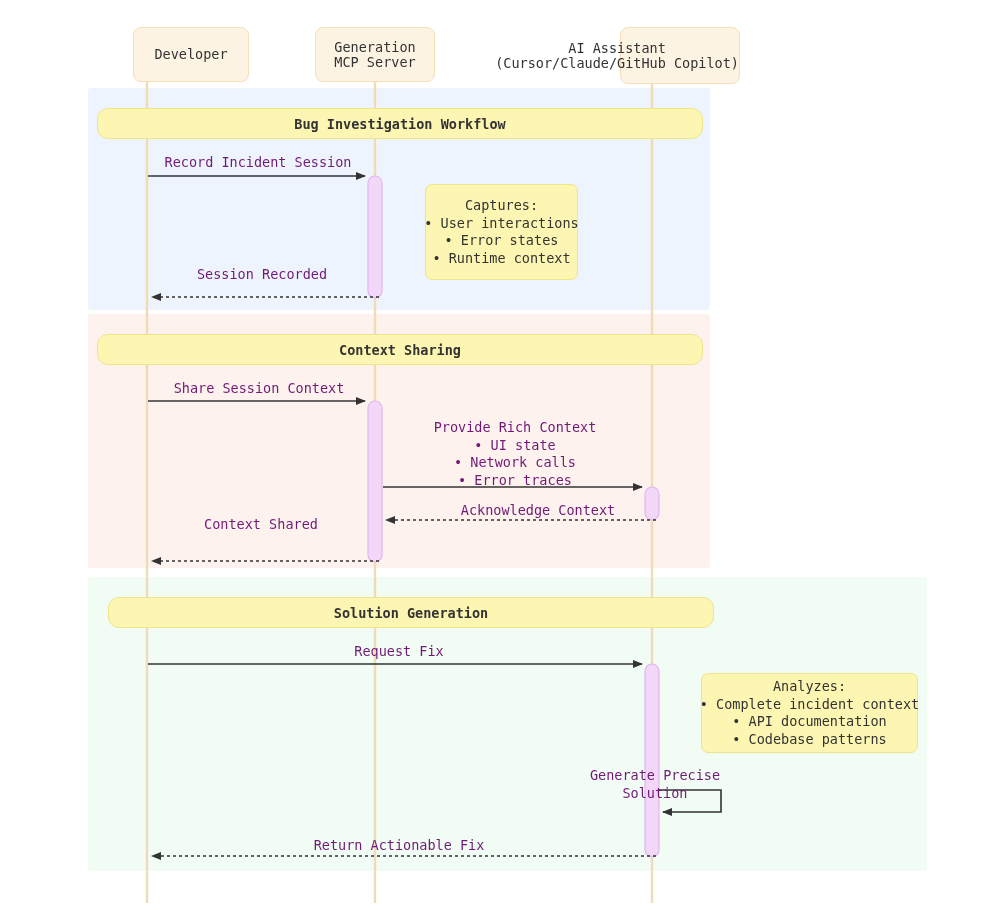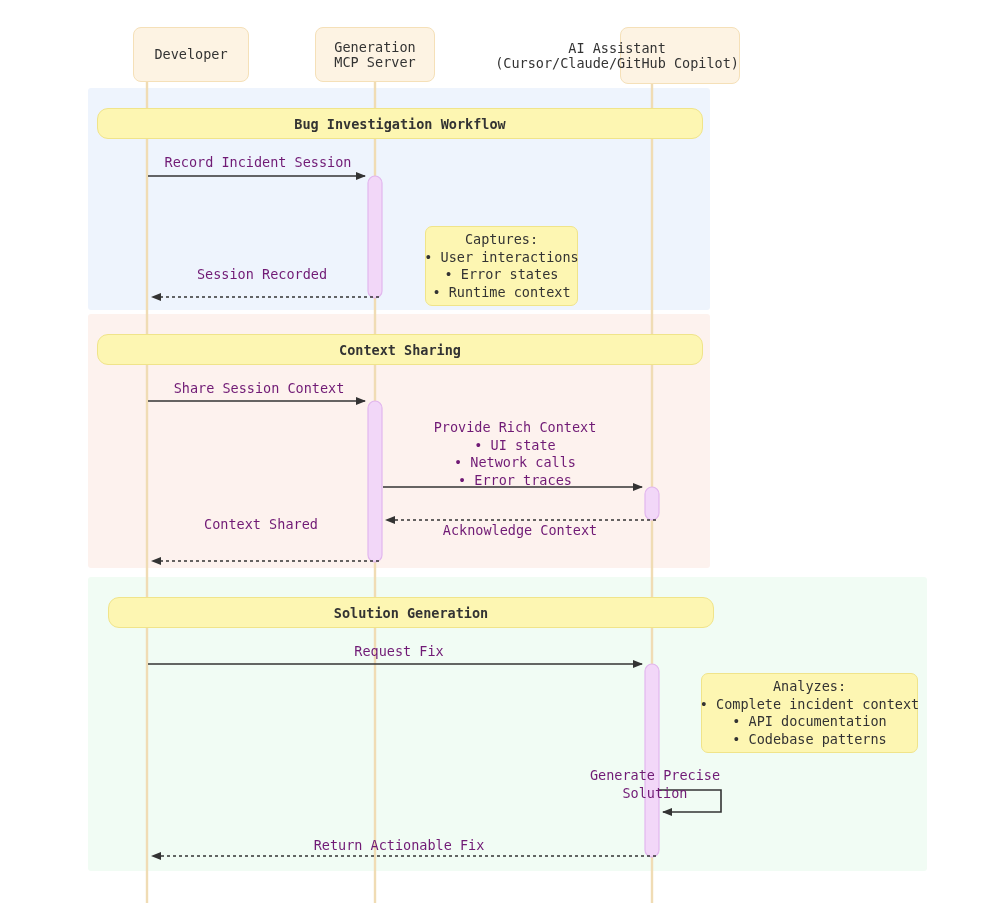--- a/index.html
+++ b/index.html
@@ -156,21 +156,21 @@
   </div>
 
   <div class="section-title" style="left:97px; top:334px; width:606px; height:31px;">
     <span>Context Sharing</span>
   </div>
 
   <div class="section-title" style="left:108px; top:597px; width:606px; height:31px;">
     <span>Solution Generation</span>
   </div>
 
-  <div class="note" style="left:425px; top:184px; width:153px; height:80px;margin-top:42px;">
+  <div class="note" style="left:425px; top:184px; width:153px; height:96px;">
     <div class="line">Captures:</div>
     <div class="line">• User interactions</div>
     <div class="line">• Error states</div>
     <div class="line">• Runtime context</div>
   </div>
 
   <div class="note" style="left:701px; top:673px; width:217px; height:80px;">
     <div class="line">Analyzes:</div>
     <div class="line">• Complete incident context</div>
     <div class="line">• API documentation</div>
@@ -189,21 +189,21 @@
     <div>Share Session Context</div>
   </div>
 
   <div class="msg-label" style="left:515px; top:419px;">
     <div>Provide Rich Context</div>
     <div>• UI state</div>
     <div>• Network calls</div>
     <div>• Error traces</div>
   </div>
 
-  <div class="msg-label" style="left:520px; top:502px;margin-top:20px;">
+  <div class="msg-label" style="left:538px; top:502px;">
     <div>Acknowledge Context</div>
   </div>
 
   <div class="msg-label" style="left:261px; top:516px;">
     <div>Context Shared</div>
   </div>
 
   <div class="msg-label" style="left:399px; top:643px;">
     <div>Request Fix</div>
   </div>

